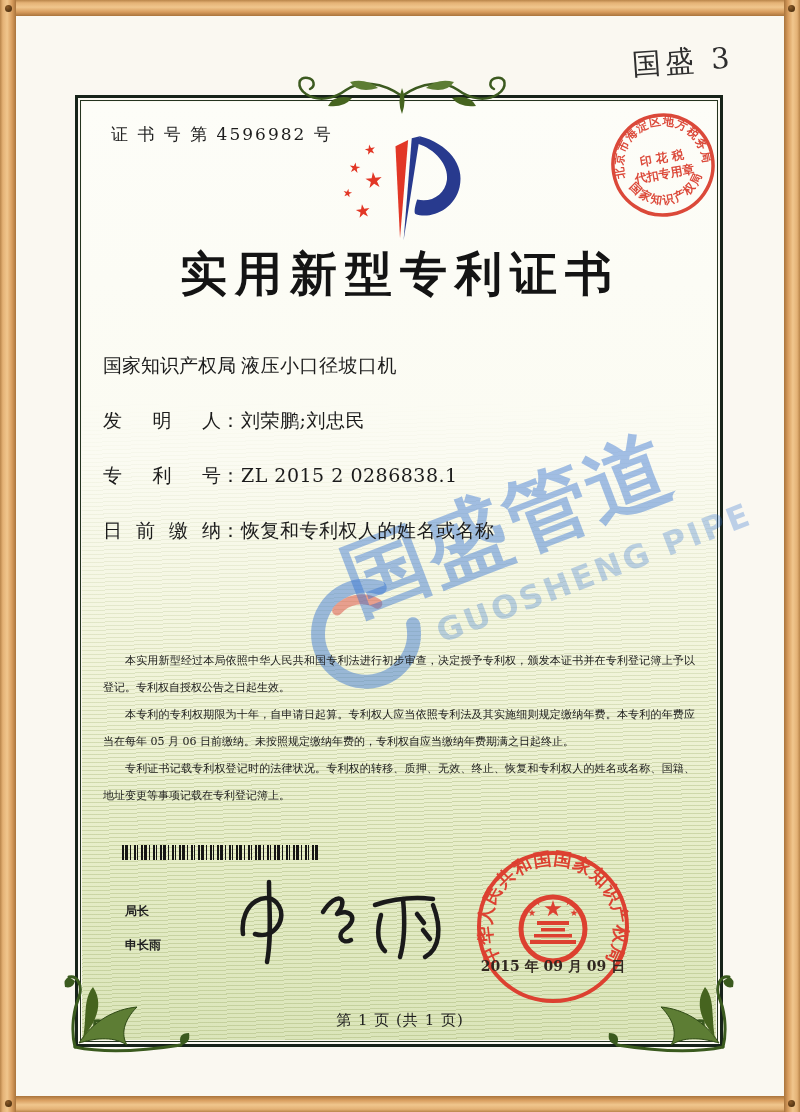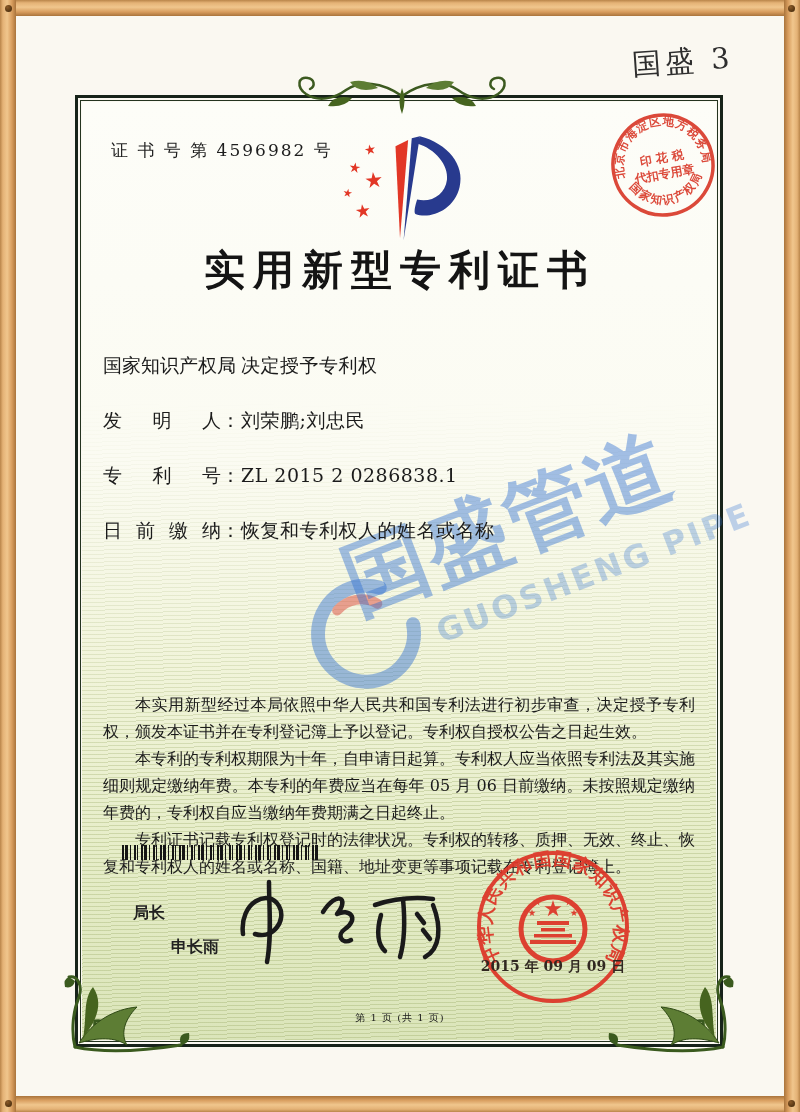--- a/index.html
+++ b/index.html
@@ -38,51 +38,51 @@
   .watermark { position:absolute; left:330px; top:440px; width:430px; height:280px;
                transform:rotate(-21deg); z-index:1; pointer-events:none; }
   .wm-cn { position:absolute; left:28px; top:18px; font-size:84px; font-weight:bold;
            font-family:"DejaVu Sans","Liberation Sans",sans-serif;
            color:rgba(47,111,210,.44); letter-spacing:2px; white-space:nowrap; }
   .wm-en { position:absolute; left:96px; top:132px; font-size:32px; font-weight:bold;
            font-family:"DejaVu Sans","Liberation Sans",sans-serif;
            color:rgba(47,111,210,.30); letter-spacing:3px; white-space:nowrap; }
   .wm-swoosh { position:absolute; left:-42px; top:58px; opacity:.45; }
 
-  .certno { position:absolute; left:111px; top:139px; font-size:17px; color:#1d1d1d; letter-spacing:2px; }
+  .certno { position:absolute; left:111px; top:123px; font-size:17px; color:#1d1d1d; letter-spacing:2px; }
   .logo { position:absolute; left:325px; top:130px; }
   .title { position:absolute; left:0; top:243px; width:100%; text-align:center;
-           font-size:41px; font-weight:bold; color:#141414; letter-spacing:8px; }
+           font-size:47px; font-weight:bold; color:#141414; letter-spacing:8px; }
 
   .fields { position:absolute; left:103px; top:353px; width:560px; }
   .frow { height:26px; margin-bottom:29px; font-size:19px; color:#1b1b1b; white-space:nowrap; }
   .flabel { display:inline-block; width:118px; text-align:justify; text-align-last:justify; }
   .fcolon { display:inline-block; width:20px; }
   .fvalue { letter-spacing:.5px; }
 
-  .paras { position:absolute; left:103px; top:647px; width:592px; font-size:16px;
-           line-height:27px; color:#1b1b1b; text-align:justify;margin-top:44px; }
+  .paras { position:absolute; left:103px; top:647px; width:592px; font-size:11px;
+           line-height:27px; color:#1b1b1b; text-align:justify; }
   .paras p { text-indent:2em; }
 
   .barcode { position:absolute; left:122px; top:845px; width:196px; height:15px;
       background:repeating-linear-gradient(90deg,#151515 0 2px,#fff0 2px 3px,#151515 3px 6px,#fff0 6px 8px,
       #151515 8px 9px,#fff0 9px 12px,#151515 12px 14px,#fff0 14px 15px,#151515 15px 16px,#fff0 16px 19px); }
 
-  .officer { position:absolute; left:133px; font-size:16px; font-weight:600; color:#222;
+  .officer { position:absolute; left:125px; font-size:12px; font-weight:600; color:#222;
              font-family:Liberation Mono, monospace; }
-  .officer.t1 { top:903px; } .officer.t2 { top:937px;margin-left:38px; }
+  .officer.t1 { top:903px; } .officer.t2 { top:937px; }
   .signature { position:absolute; left:225px; top:872px; }
 
   .tax-stamp { position:absolute; left:608px; top:110px; transform:rotate(-10deg); opacity:.92; }
   .office-seal { position:absolute; left:473px; top:847px; opacity:.93; }
   .handnote { position:absolute; left:632px; top:42px; font-size:29px; color:#2e2e2e;
               transform:rotate(-4deg); letter-spacing:4px; }
 
   .footer { position:absolute; left:0; top:1011px; width:800px; text-align:center;
-            font-size:10px; color:#1d1d1d; letter-spacing:1px; }
+            font-size:15px; color:#1d1d1d; letter-spacing:1px; }
 
   svg text { font-family:"DejaVu Serif","Liberation Serif",serif; }
 </style>
 </head>
 <body>
 
 <div class="page">
 
   <div class="wood wood-top"></div>
   <div class="wood wood-bottom"></div>
@@ -165,21 +165,21 @@
     <g fill="#283a8e">
       <polygon points="88,9 97,7 79,122"></polygon>
       <path d="M97,7 C128,15 147,39 141,63 C135,89 108,99 92,93 C90,91 92,83 94,77 C110,81 125,71 127,55 C129,39 114,21 94,15 Z"></path>
     </g>
   </svg>
 
   <div class="layer title">实用新型专利证书</div>
 
   <div class="layer fields">
     <div class="frow">
-      <span class="flabel">国家知识产权局</span><span class="fcolon">：</span><span class="fvalue">决定授予专利权</span>
+      <span class="flabel">国家知识产权局</span><span class="fcolon">：</span><span class="fvalue">液压小口径坡口机</span>
     </div>
     <div class="frow">
       <span class="flabel">发明人</span><span class="fcolon">：</span><span class="fvalue">刘荣鹏;刘忠民</span>
     </div>
     <div class="frow">
       <span class="flabel">专利号</span><span class="fcolon">：</span><span class="fvalue">ZL 2015 2 0286838.1</span>
     </div>
     <div class="frow">
       <span class="flabel">日前缴纳</span><span class="fcolon">：</span><span class="fvalue">恢复和专利权人的姓名或名称</span>
     </div>

